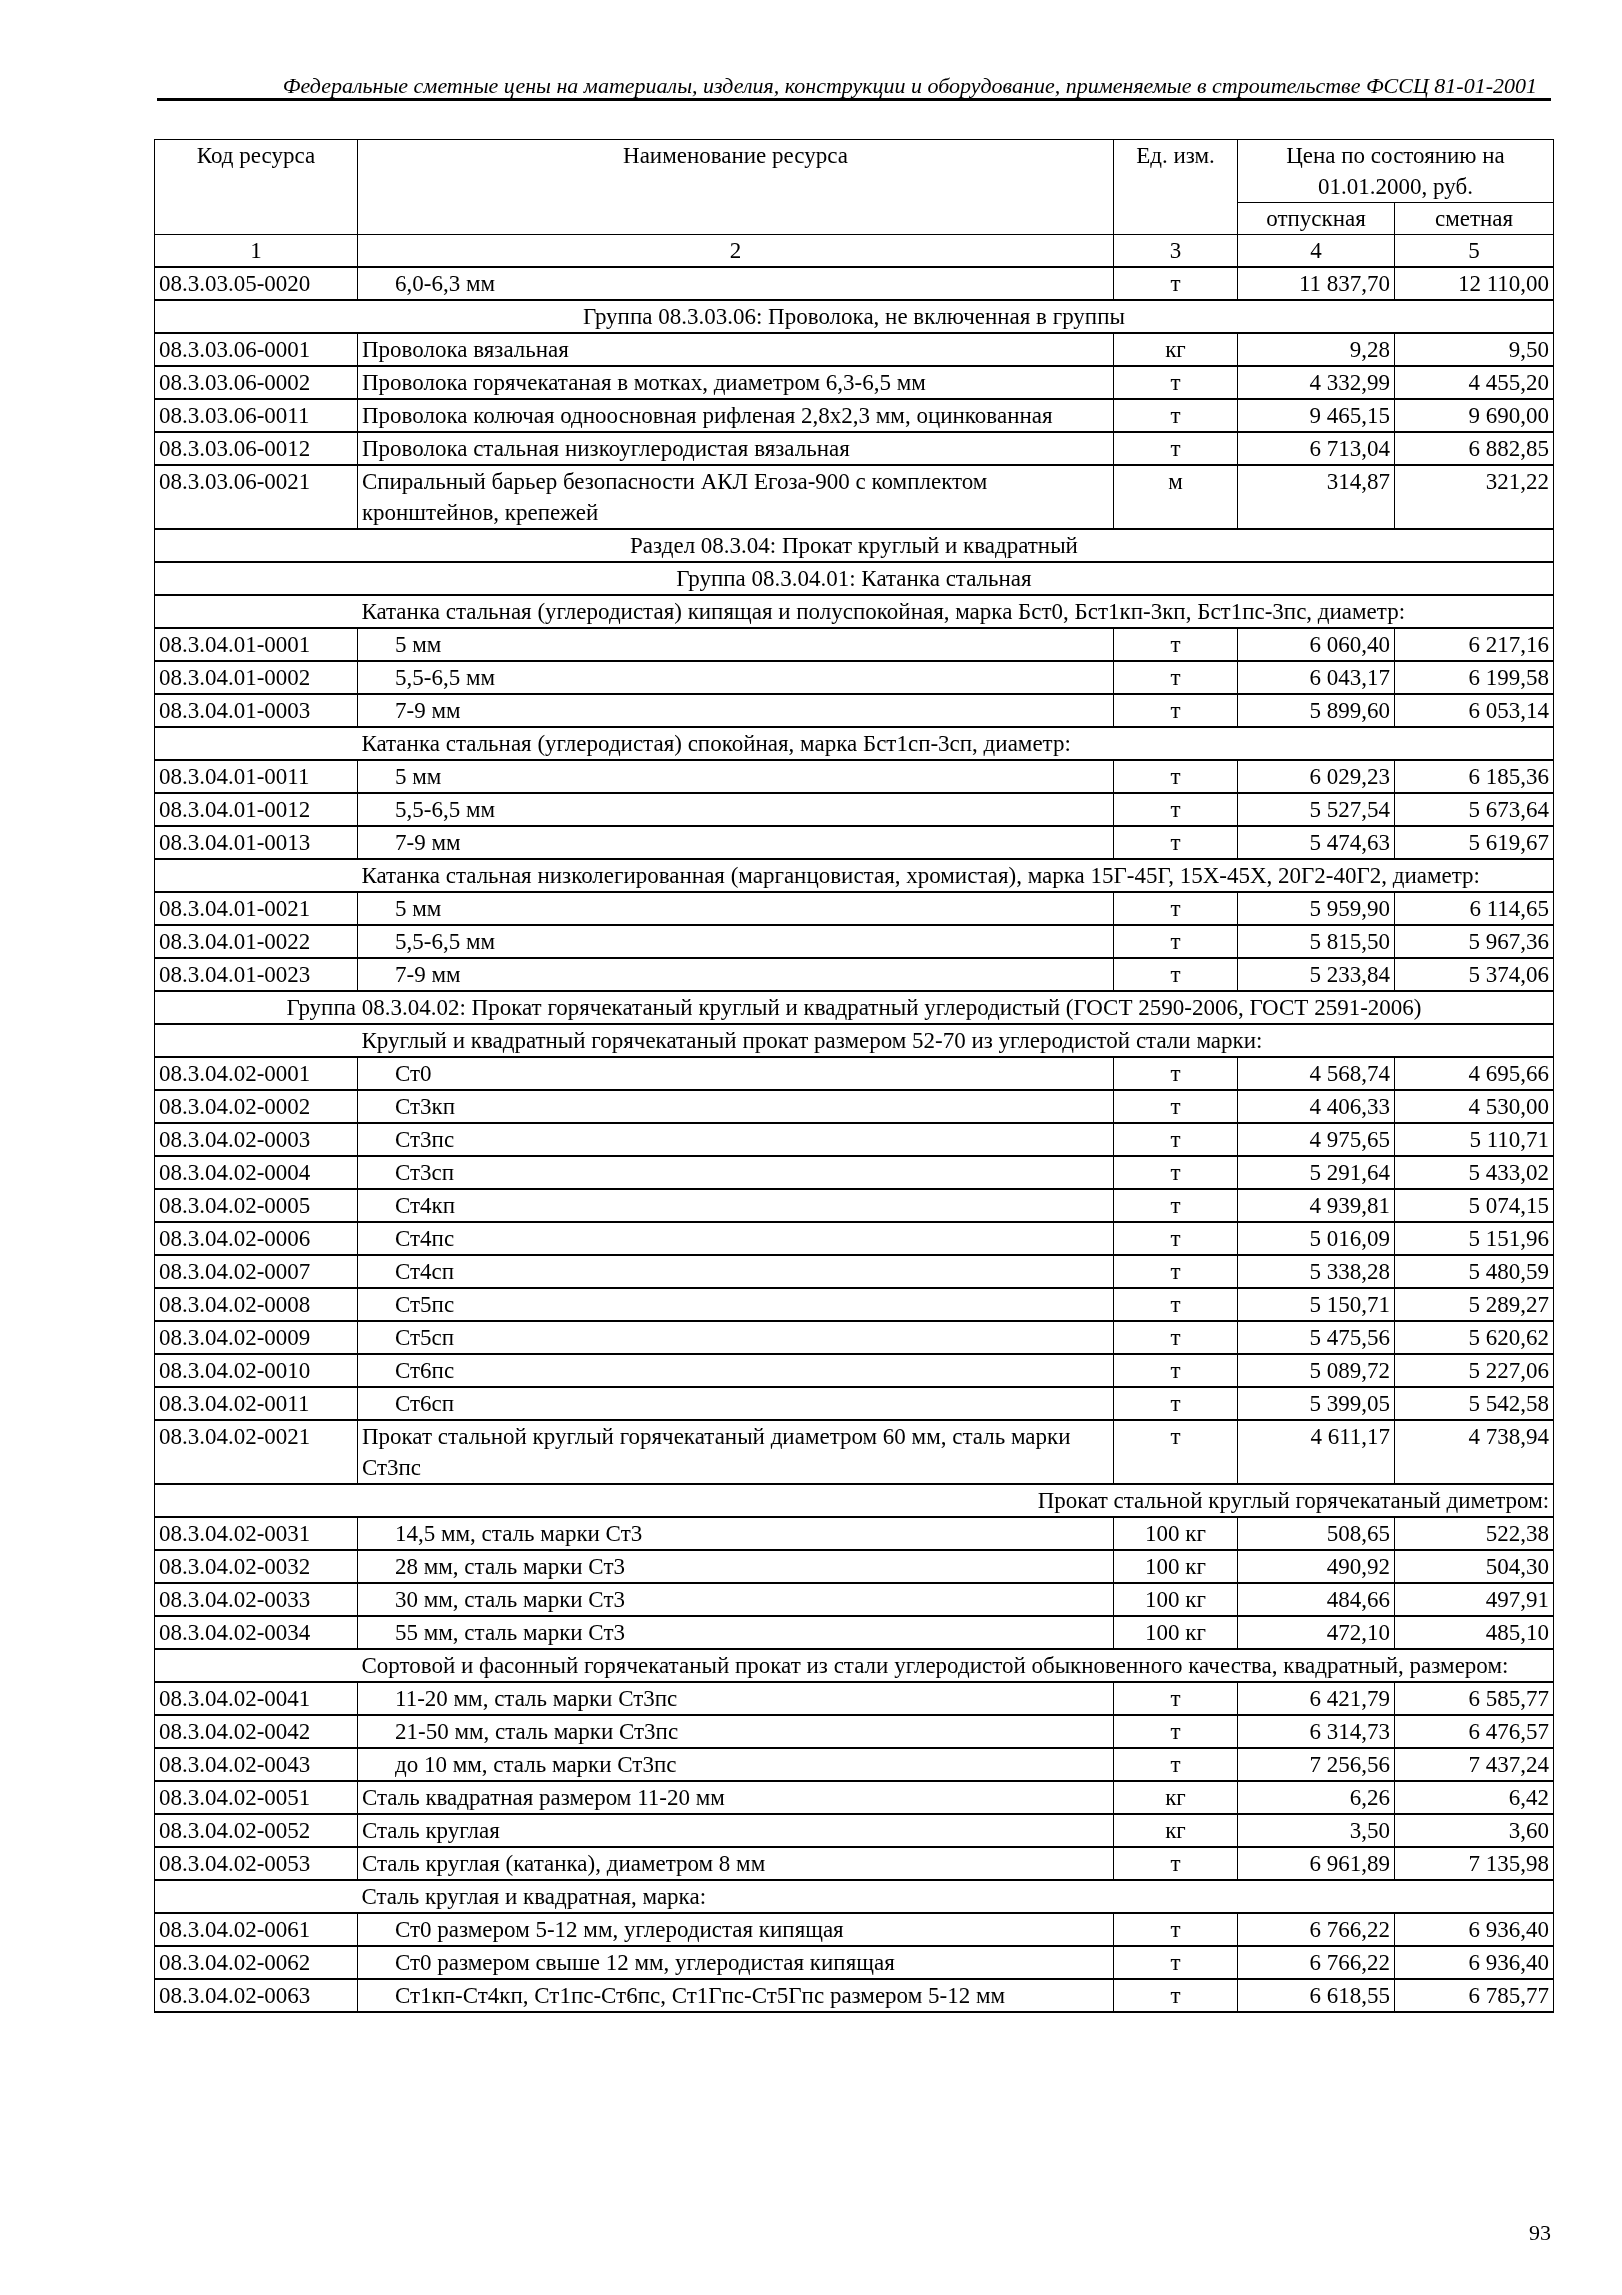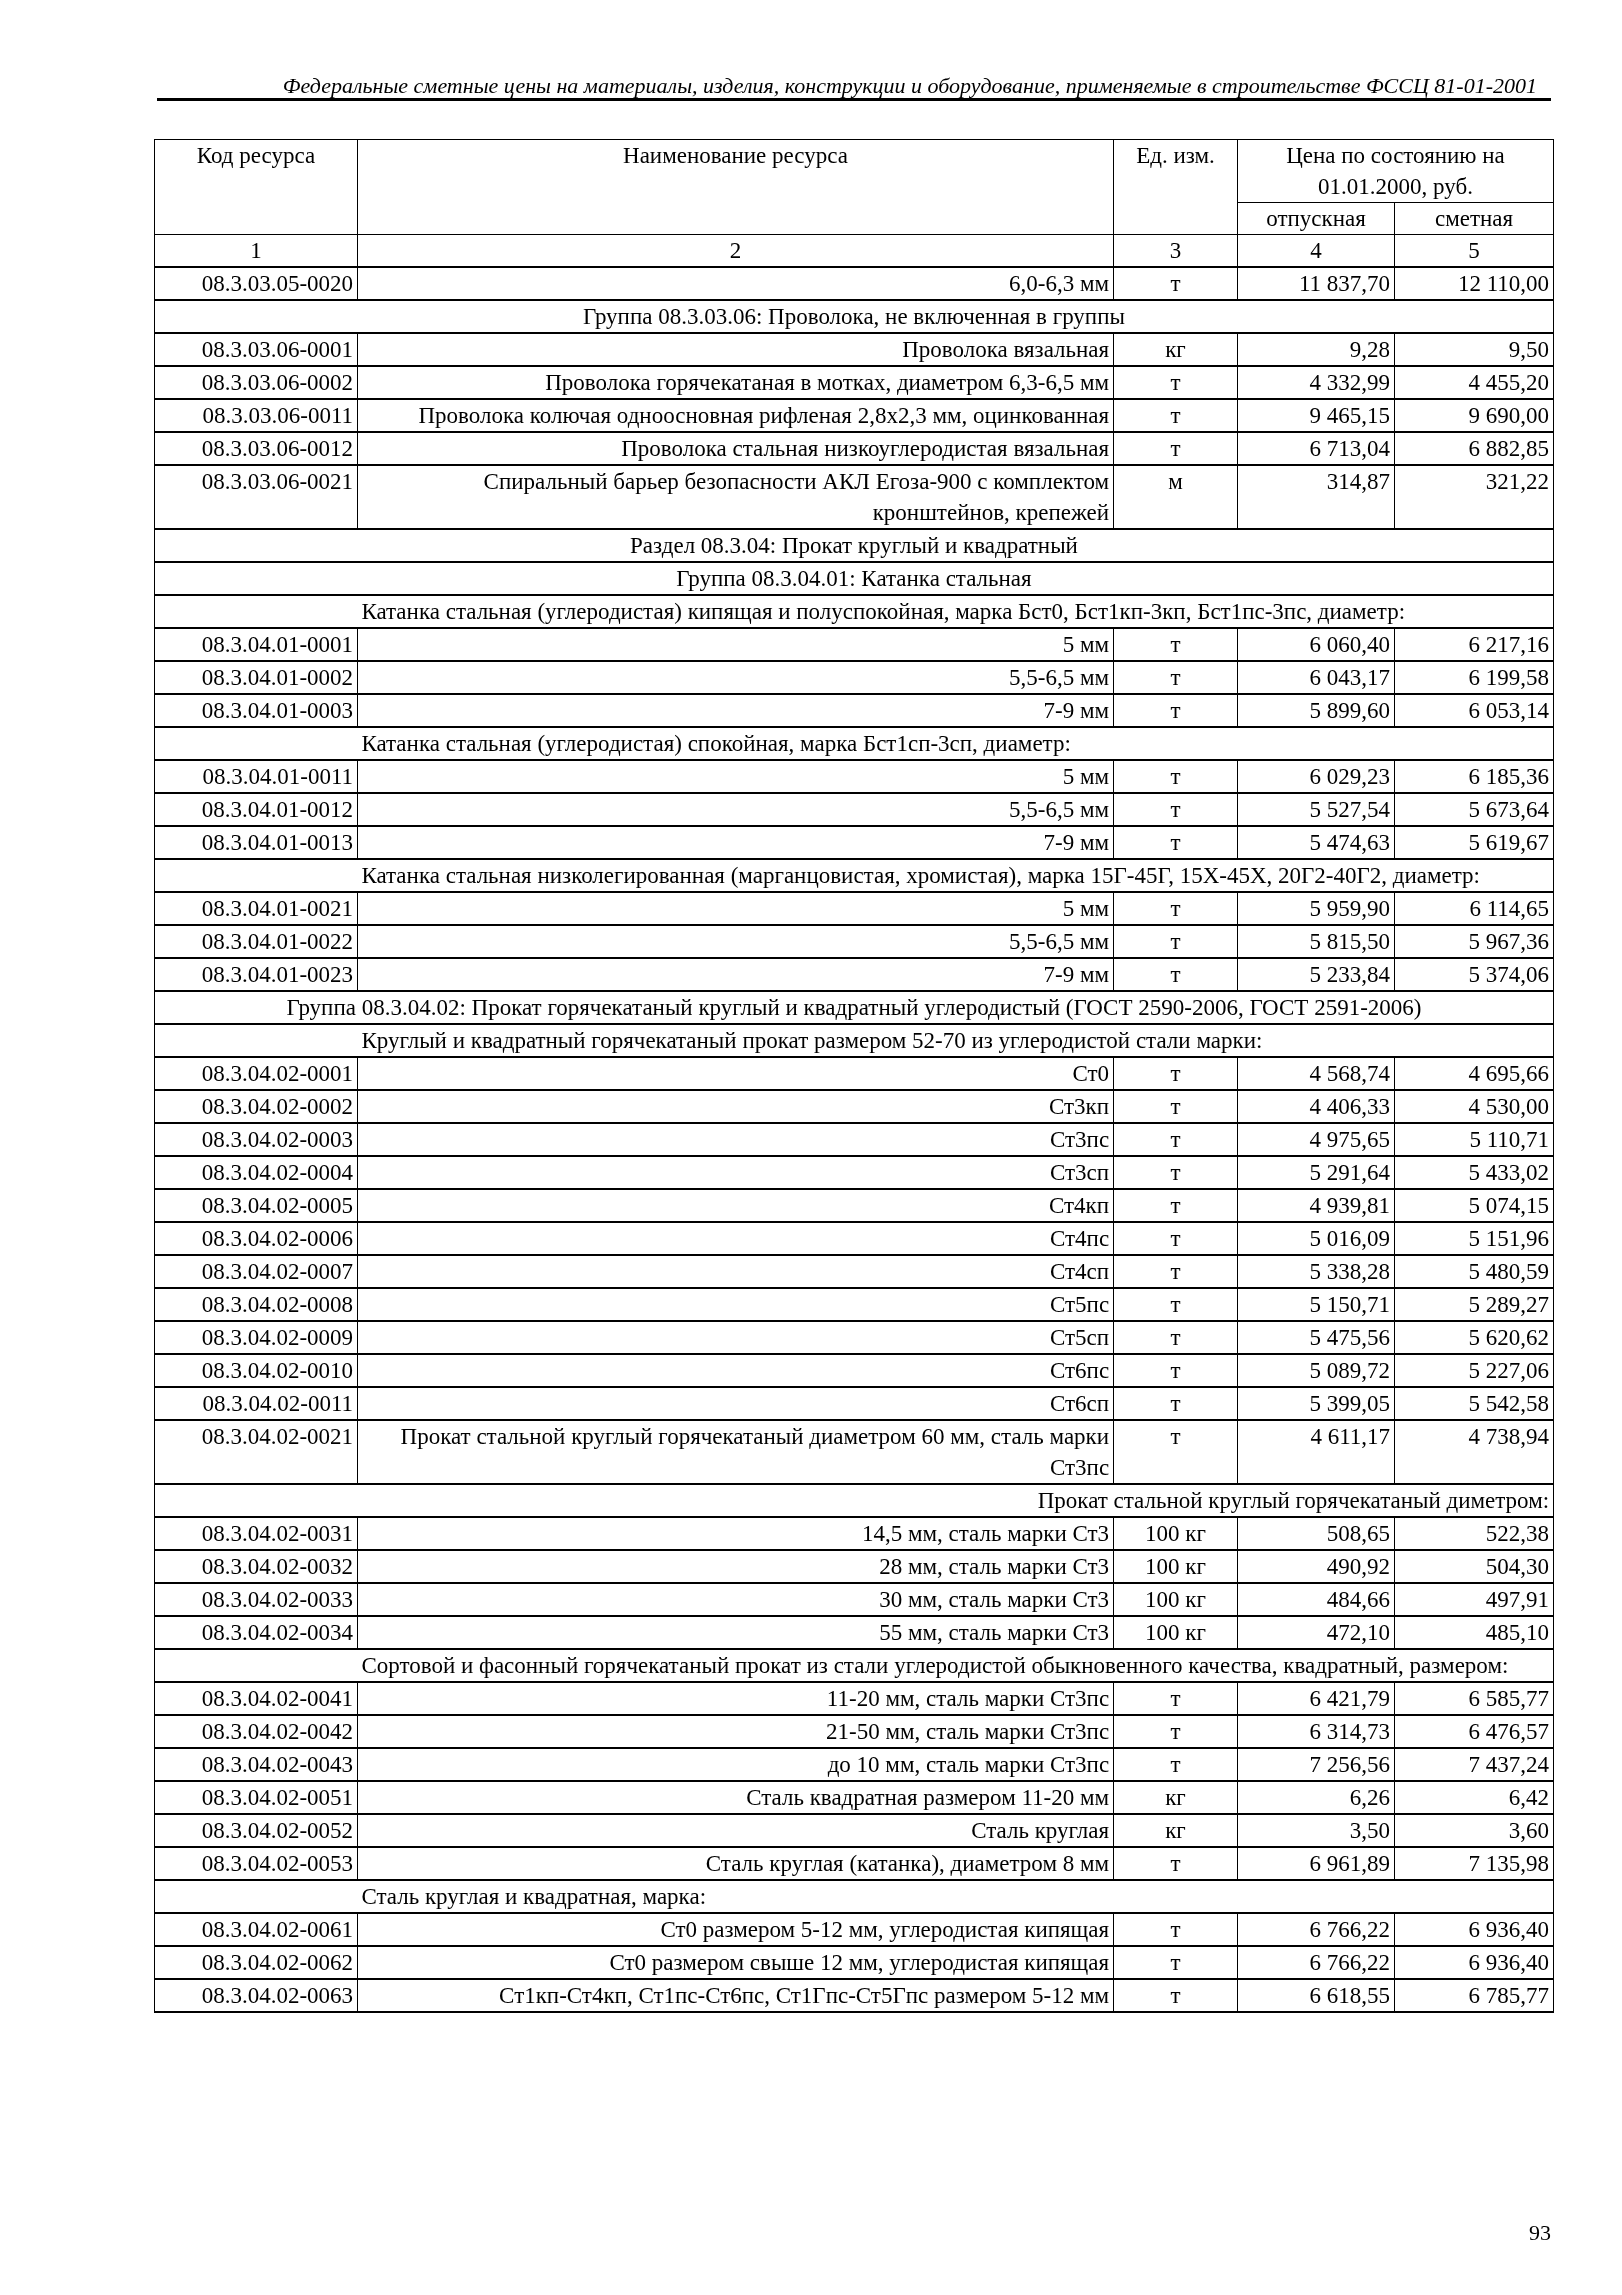--- a/index.html
+++ b/index.html
@@ -6,22 +6,22 @@
   body { width:1623px; height:2295px; position:relative; font-family:"Liberation Serif", serif; color:#000; }
   .running-head { position:absolute; left:196px; top:73px; width:1341px; text-align:right;
     font-style:italic; font-size:22px; letter-spacing:0px; }
   .head-rule { position:absolute; left:157px; top:98px; width:1394px; height:2.6px; background:#000; }
   table.price { position:absolute; left:154px; top:139px; width:1399px; border-collapse:collapse; table-layout:fixed; }
   table.price td, table.price th { border:0.7px solid #000; font-size:23px; line-height:31px; padding:0 3.9px; vertical-align:top; font-weight:normal; }
   table.price tr.hr td, table.price tr.hr th { border-bottom:2px solid #000; }
   col.c1 { width:203px; } col.c2 { width:756px; } col.c3 { width:124px; } col.c4 { width:157px; } col.c5 { width:159px; }
   th.hc { text-align:center; vertical-align:middle; font-size:20px; line-height:26px; }
   td.num-head { text-align:center; font-size:20px; line-height:22px; }
-  td.code { text-align:right; white-space:nowrap; padding-left:2.6px; }
-  td.name { text-align:right; }
+  td.code { text-align:left; white-space:nowrap; padding-left:2.6px; }
+  td.name { text-align:left; }
   td.name.ind { padding-left:37px; }
   td.unit { text-align:center; }
   td.price-v { text-align:right; }
   td.section { text-align:center; font-weight:bold; font-size:26px; line-height:34px; }
   td.desc { text-align:left; }
   .page-number { position:absolute; right:72px; top:2220px; font-size:22px; }
 </style>
 </head>
 <body>
 

